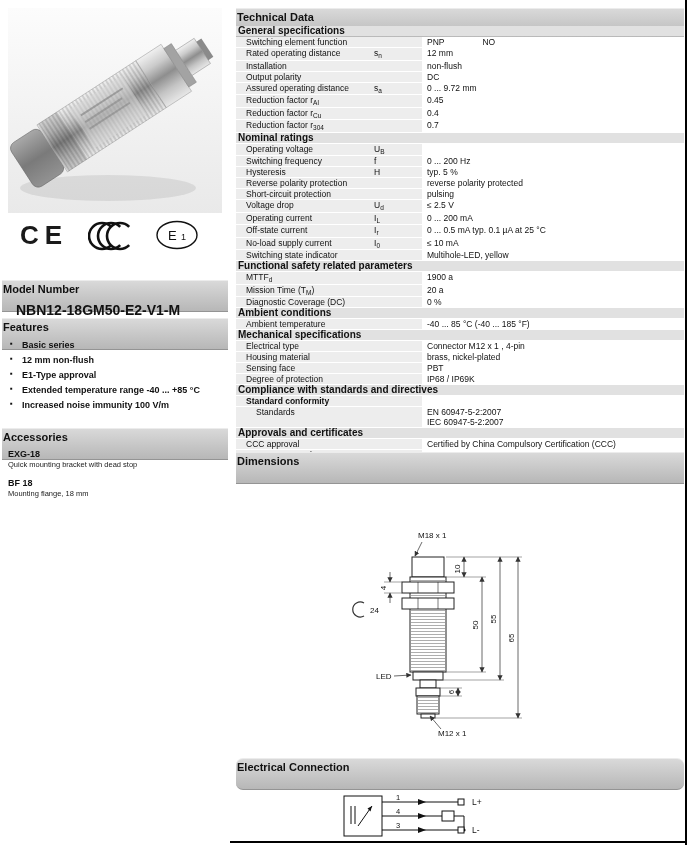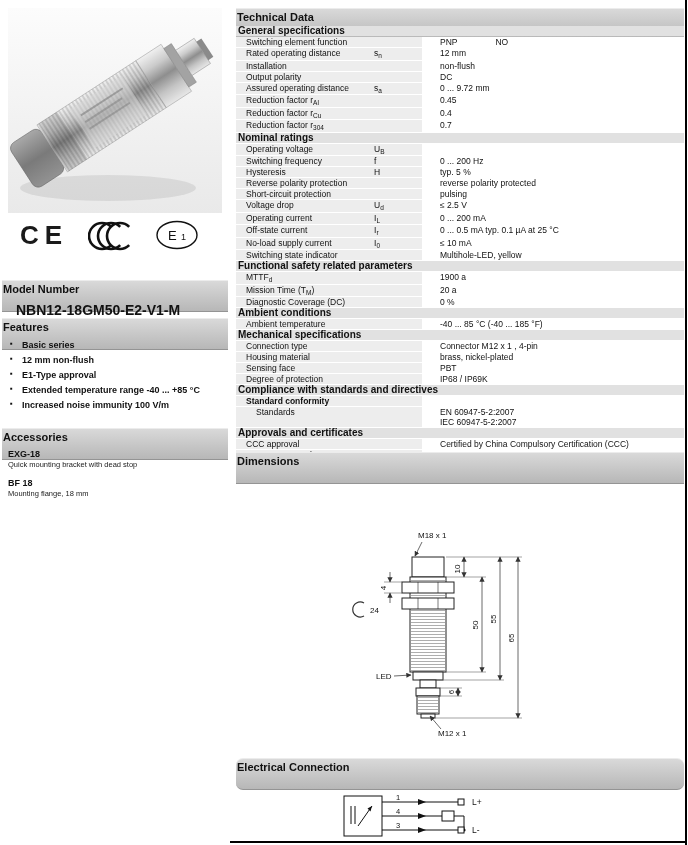--- a/index.html
+++ b/index.html
@@ -33,21 +33,21 @@
   .bar-tech{top:8px;}
   .bar-dims{top:452px;}
   .bar-elec{top:758px;border-radius:7px;}
   .ttable{position:absolute;left:4px;top:26px;width:448px;}
   .sec-hdr{height:10px;line-height:10px;font-size:10px;font-weight:bold;background:#e1e1e1;margin-bottom:1px;padding-left:2px;}
   .t-row{display:grid;grid-template-columns:138px 48px 1fr;min-height:10px;margin-bottom:1px;}
   .c-label,.c-sym{background:#ededed;font-size:8.5px;line-height:10px;}
   .c-label{padding-left:10px;}
   .c-label.ind2{padding-left:20px;}
   .sub-hdr .c-label{font-weight:bold;}
-  .c-val{background:#fff;font-size:8.5px;line-height:10px;padding-left:18px;}
+  .c-val{background:#fff;font-size:8.5px;line-height:10px;padding-left:5px;}
   .c-val .v2{margin-left:38px;}
   sub{font-size:6.5px;vertical-align:-2px;line-height:1;}
   .dims-fig{position:absolute;left:96px;top:522px;}
   .elec-fig{position:absolute;left:106px;top:790px;}
   .edge-right{position:absolute;left:685px;top:0;width:2px;height:845px;background:#000;}
   .edge-bottom{position:absolute;left:230px;top:841px;width:456px;height:2px;background:#000;}
   svg text{font-family:"Liberation Sans",sans-serif;}
   .dim-t{font-size:8px;fill:#111;}
   .lbl-t{font-size:8px;fill:#111;}
   .dim-l{stroke:#444;stroke-width:0.8;fill:none;}
@@ -299,21 +299,21 @@
         <div class="sec-hdr">Ambient conditions</div>
         <div class="t-row">
           <div class="c-label">Ambient temperature</div>
           <div class="c-sym"></div>
           <div class="c-val">
             <div>-40 ... 85 °C (-40 ... 185 °F)</div>
           </div>
         </div>
         <div class="sec-hdr">Mechanical specifications</div>
         <div class="t-row">
-          <div class="c-label">Connection type</div>
+          <div class="c-label">Electrical type</div>
           <div class="c-sym"></div>
           <div class="c-val">
             <div>Connector M12 x 1 , 4-pin</div>
           </div>
         </div>
         <div class="t-row">
           <div class="c-label">Housing material</div>
           <div class="c-sym"></div>
           <div class="c-val">
             <div>brass, nickel-plated</div>

